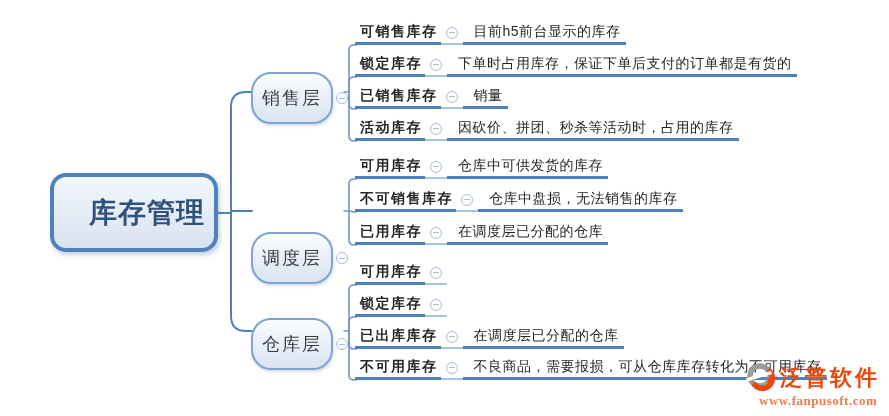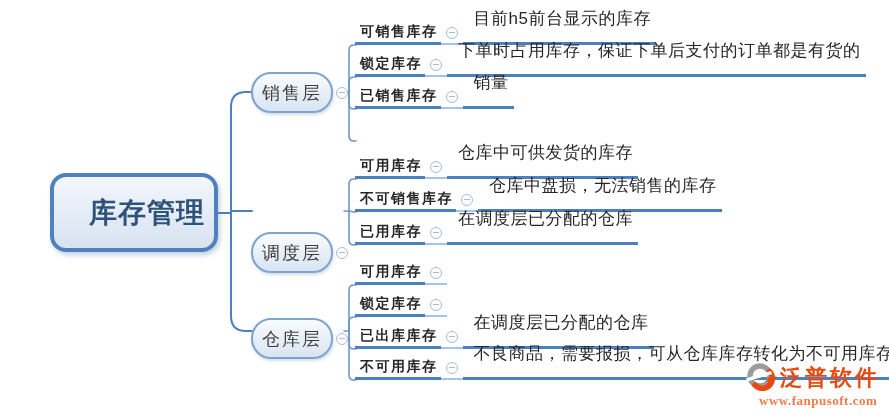--- a/index.html
+++ b/index.html
@@ -13,21 +13,21 @@
     position:absolute;left:50px;top:173px;width:168px;height:79px;box-sizing:border-box;
     border:4px solid #4f81bd;border-radius:16px;
     background:linear-gradient(180deg,#f3f7fc 0%,#e3ebf6 55%,#d8e3f0 100%);
     box-shadow:2px 3px 5px rgba(90,120,160,.35);
     display:flex;align-items:center;justify-content:center;z-index:2;padding-left:26px;
   }
   .root-node .root-label{
     font-size:28px;font-weight:bold;color:#2e527a;letter-spacing:1px;
   }
   .branch-node{
-    position:absolute;left:251px;width:82px;height:41px;box-sizing:border-box;
+    position:absolute;left:251px;width:82px;height:52px;box-sizing:border-box;
     border:2px solid #7ea3d1;border-radius:20px;
     background:linear-gradient(180deg,#fafcfe 0%,#e7eef7 55%,#d9e4f1 100%);
     box-shadow:1px 2px 3px rgba(120,145,180,.3);
     display:flex;align-items:center;justify-content:center;z-index:2;
   }
   .branch-node .branch-label{font-size:18px;color:#3d3d3d;letter-spacing:2px;}
   .t-sales{top:72px;} .t-dispatch{top:190px;margin-top:42px;} .t-warehouse{top:311px;margin-top:7px;}
   
   .toggle{
     display:inline-block;width:12px;height:12px;box-sizing:border-box;border-radius:50%;
@@ -44,22 +44,22 @@
   }
   .leaf .lbl{
     font-size:14px;font-weight:bold;letter-spacing:1.5px;color:#262626;
     padding:0 3px 3px 5px;border-bottom:3px solid #4d80be;line-height:15px;
   }
   .leaf .tog{
     width:22px;display:flex;justify-content:center;
     border-bottom:2px solid #a5c3e3;padding-bottom:4px;margin-bottom:0.5px;
   }
   .leaf .desc{
-    font-size:17px;letter-spacing:0.5px;color:#262626;
-    padding:0 5px 16px 11px;border-bottom:3px solid #4d80be;line-height:15px;
+    font-size:14px;letter-spacing:0.5px;color:#262626;
+    padding:0 5px 3px 11px;border-bottom:3px solid #4d80be;line-height:15px;
   }
   
   .logo{position:absolute;left:744px;top:360px;width:145px;height:54px;z-index:4;}
   .logo .mark{position:absolute;left:0;top:1px;}
   .logo .logo-name{
     position:absolute;left:36px;top:3px;font-size:22px;font-weight:bold;
     color:#e8490f;letter-spacing:3px;
   }
   .logo .logo-url{
     position:absolute;left:15px;top:33px;font-size:13px;font-weight:bold;
@@ -125,20 +125,27 @@
         <span class="toggle"></span>
       </span>
     <span class="desc">下单时占用库存，保证下单后支付的订单都是有货的</span>
   </div>
   <div class="leaf" style="top:87px">
     <span class="lbl">已销售库存</span>
     <span class="tog">
         <span class="toggle"></span>
       </span>
     <span class="desc">销量</span>
+  </div>
+  <div class="leaf" style="top:119px">
+    <span class="lbl">活动库存</span>
+    <span class="tog">
+        <span class="toggle"></span>
+      </span>
+    <span class="desc">因砍价、拼团、秒杀等活动时，占用的库存</span>
   </div>
 
   <div class="leaf" style="top:157px">
     <span class="lbl">可用库存</span>
     <span class="tog">
         <span class="toggle"></span>
       </span>
     <span class="desc">仓库中可供发货的库存</span>
   </div>
   <div class="leaf" style="top:190px">

